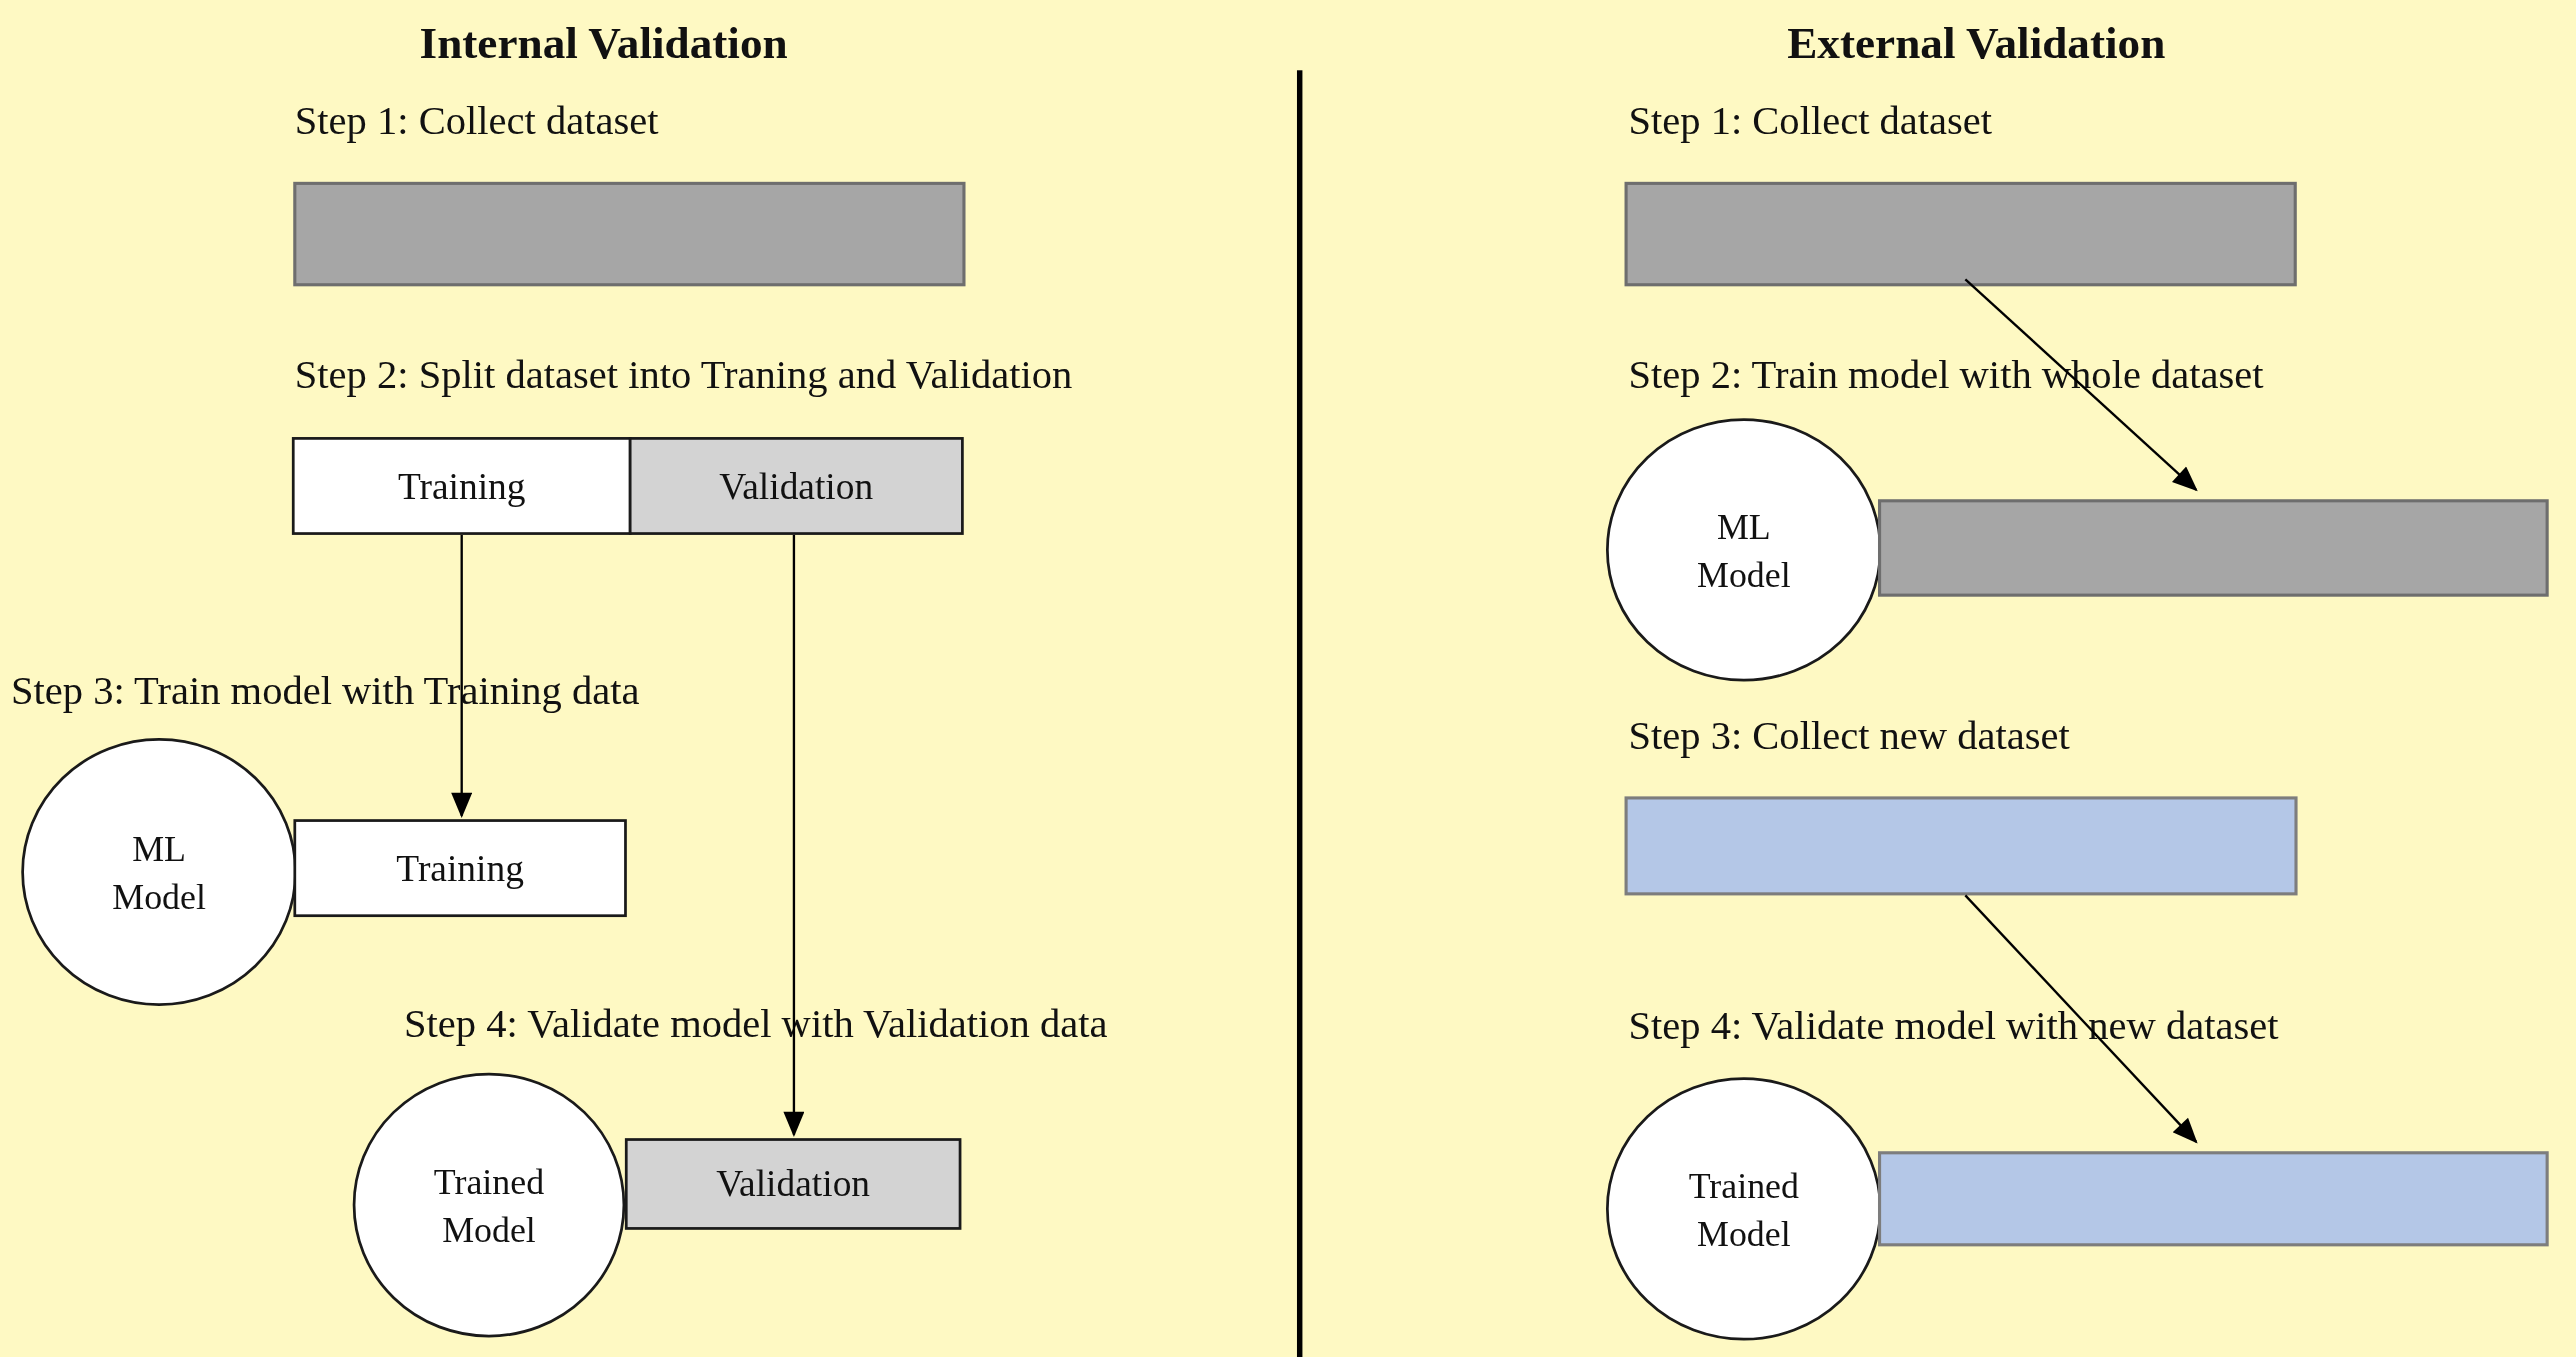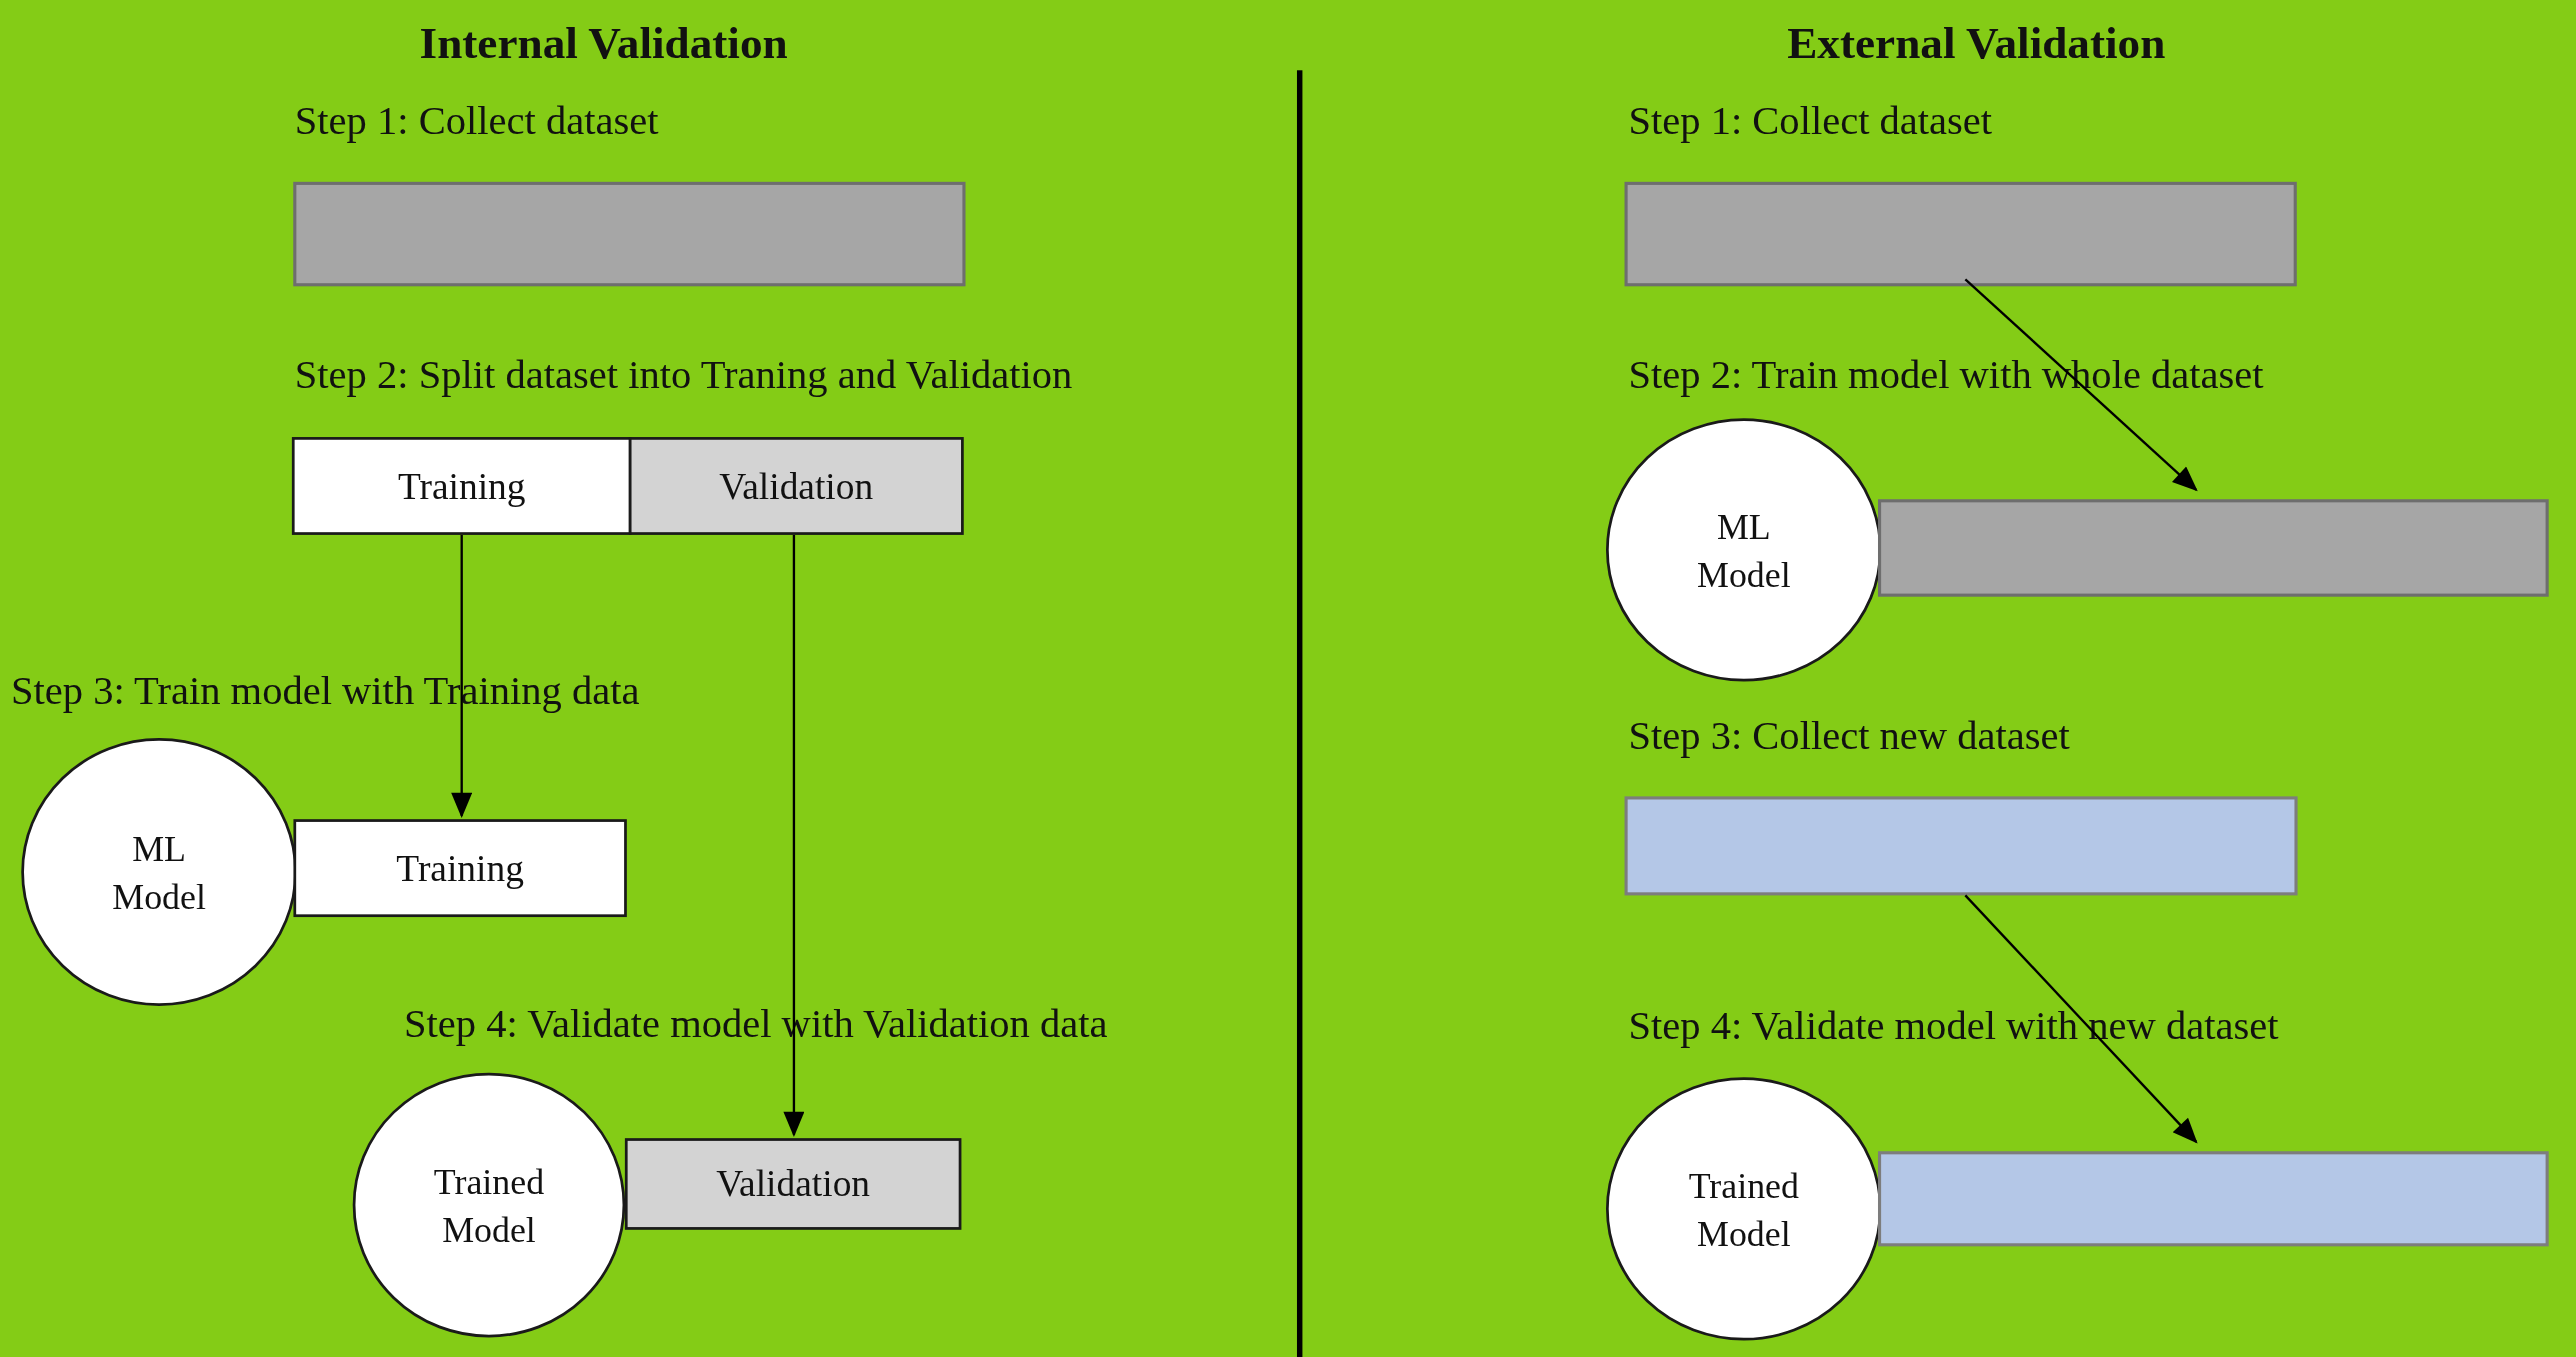--- a/index.html
+++ b/index.html
@@ -3,21 +3,21 @@
 <meta charset="utf-8">
 <style>
   html, body {
     margin: 0;
     padding: 0;
     background: #ffffff;
   }
   .diagram-wrap {
     width: 2576px;
     height: 1358px;
-    background: #84cc16;
+    background: #fef9c3;
     overflow: hidden;
   }
   svg { display: block; }
   text {
     font-family: "Liberation Serif", "DejaVu Serif", serif;
     fill: #111111;
   }
   .title-text {
     font-size: 58px;
     font-weight: bold;

